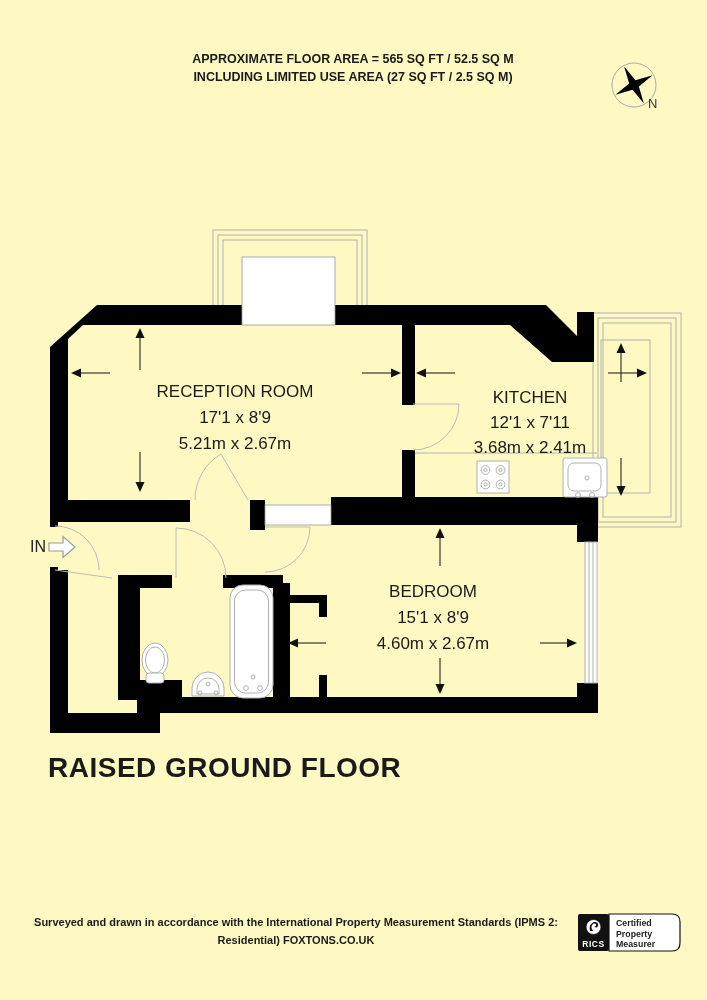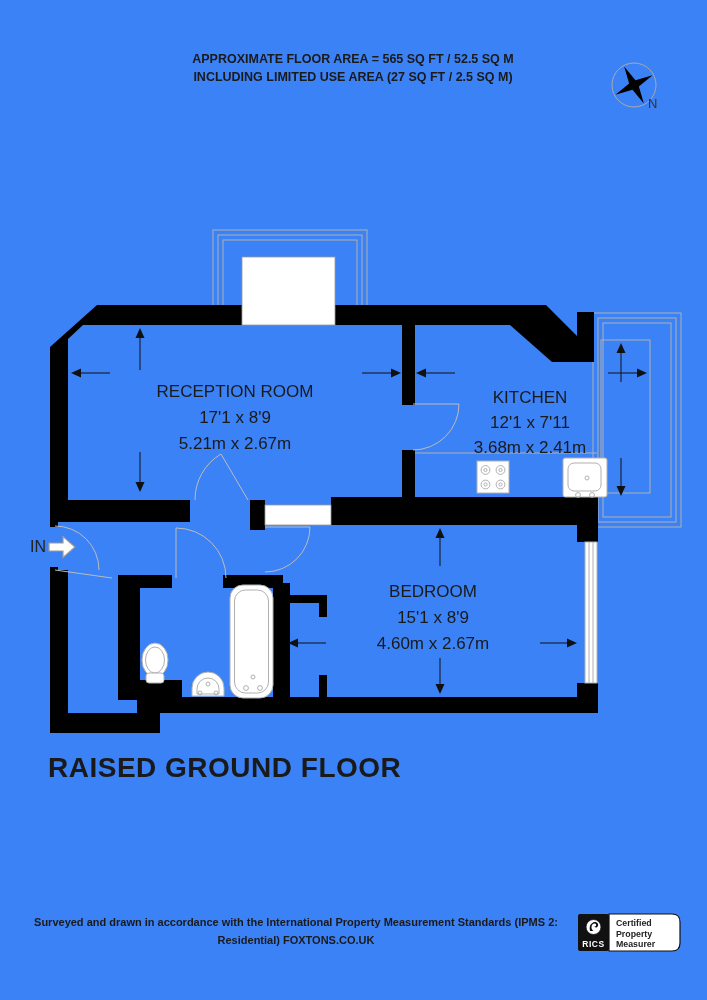--- a/index.html
+++ b/index.html
@@ -1,17 +1,17 @@
 <!DOCTYPE html>
 <html><head>
 <meta charset="utf-8">
 <style>
   html,body{margin:0;padding:0;background:#ffffff;}
   .page{
-    position:relative;width:707px;height:1000px;background:#3b82f6;
+    position:relative;width:707px;height:1000px;background:#fef9c3;
     font-family:"Liberation Sans",sans-serif;overflow:hidden;text-align:right;
   }
   svg{position:absolute;left:0;top:0;}
   text{fill:#1a1a1a;}
   .hdr{font-size:12.5px;font-weight:bold;}
   .room-name{font-size:17px;}
   .room-dim{font-size:17px;}
   .in-label{font-size:16px;fill:#222;}
   .floor-title{font-size:28px;font-weight:bold;letter-spacing:0.5px;}
   .footer-line{font-size:11px;font-weight:bold;}

